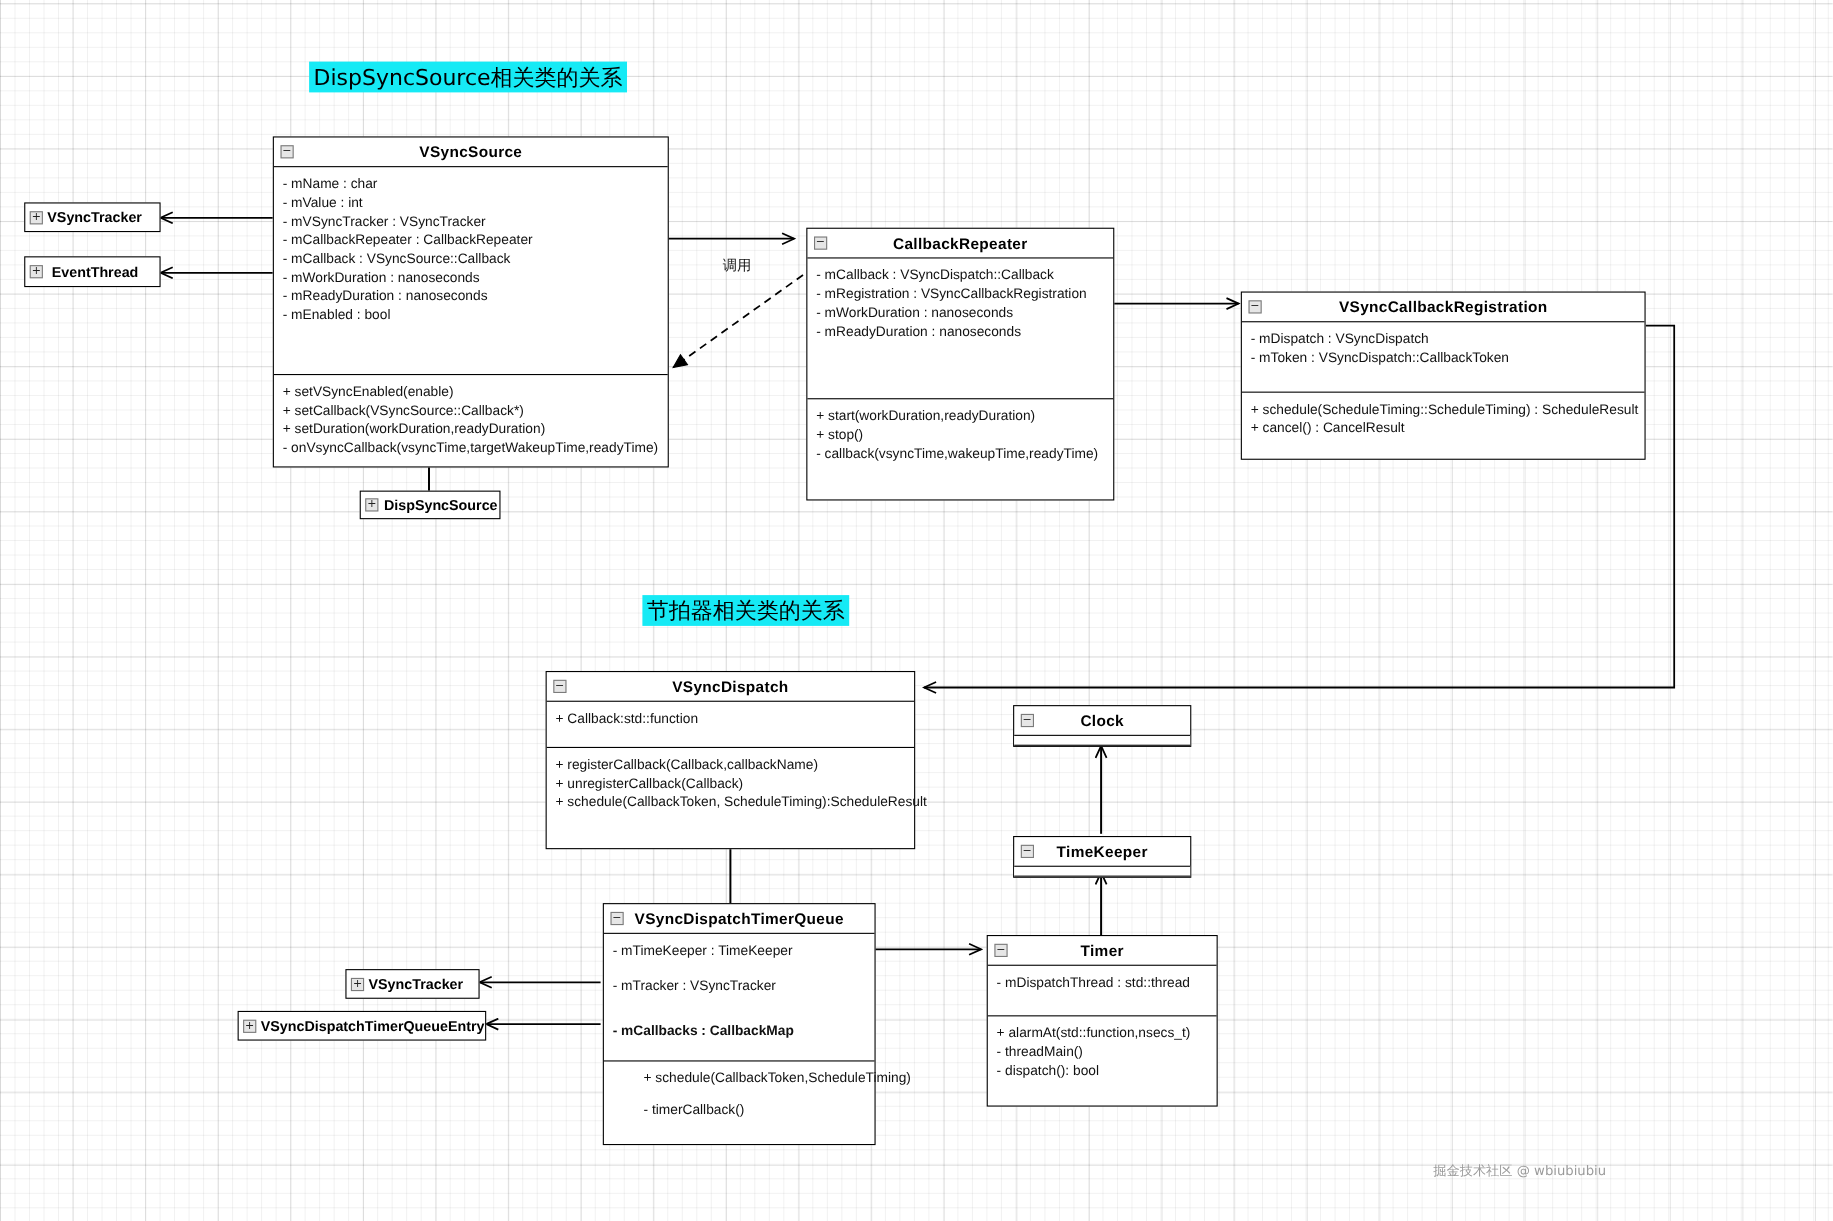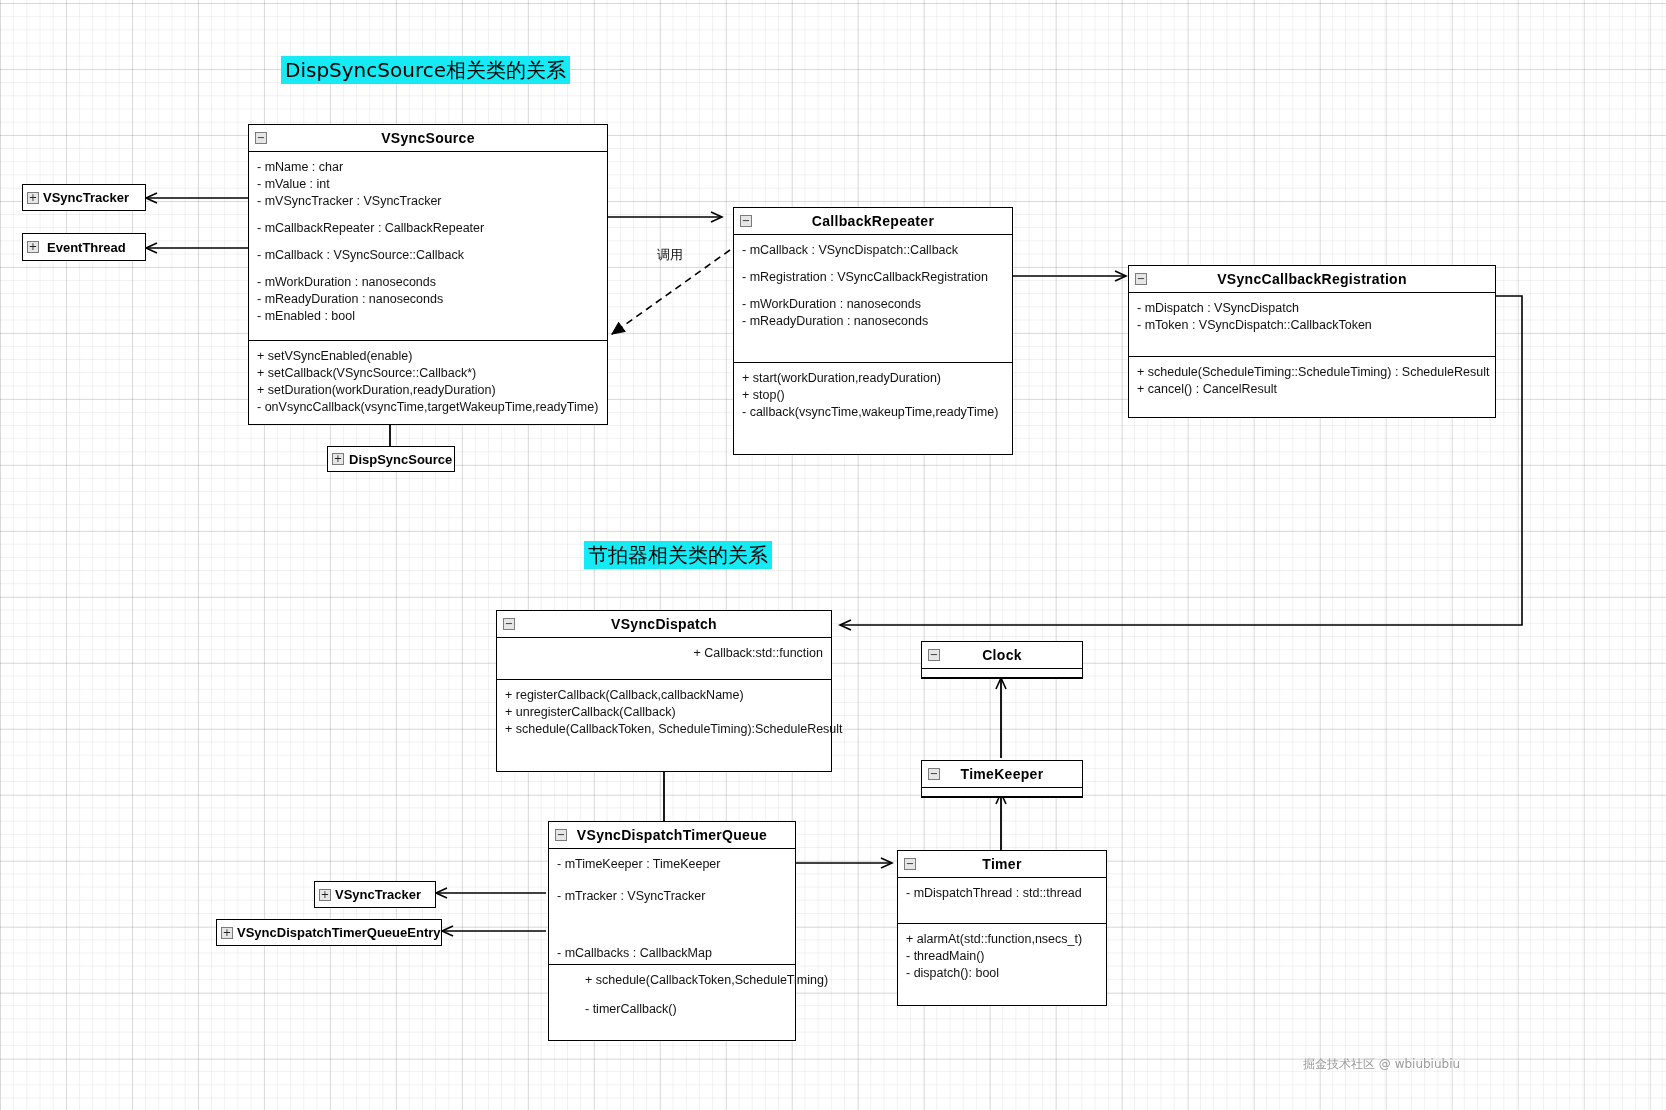--- a/index.html
+++ b/index.html
@@ -54,21 +54,21 @@
   .cls .hdr.thin{border-bottom:1.2px solid #000;}
   .cls .sec{
     padding:7px 8px 8px 8px;
     font-size:12.5px;
     line-height:17px;
     color:#111;
     border-bottom:1.4px solid #000;
   }
   .cls .sec:last-child{border-bottom:none;}
   .cls .sec .row{white-space:nowrap;}
-  .cls .sec .row.sp{margin-top:10px;}
+  .cls .sec .row.sp{margin-top:0;}
   .tog{
     position:absolute;
     left:6px; top:50%;
     transform:translateY(-50%);
     width:12px;height:12px;
     box-sizing:border-box;
     border:1px solid #7b7b7b;
     background:#e6e6e6;
     font-size:10px;
     line-height:10px;
@@ -199,21 +199,21 @@
 
     <g>
       <line x1="1001" y1="758" x2="1001" y2="678" stroke="#000" stroke-width="1.8" marker-end="url(#openArrowUp)"></line>
     </g>
   </svg>
 
   <div class="banner" style="left:281px; top:56px;">DispSyncSource相关类的关系</div>
 
   <div class="banner" style="left:584px; top:541px;">节拍器相关类的关系</div>
 
-  <div class="note" style="left:657px; top:246px;">调用</div>
+  <div class="note" style="left:657px; top:232px;">调用</div>
 
   <div class="small" style="left:22px; top:184px; width:124px; height:27px;">
     <span class="tog">+</span>
     <span>VSyncTracker</span>
   </div>
 
   <div class="small" style="left:22px; top:233px; width:124px; height:28px; padding-left:24px;">
     <span class="tog">+</span>
     <span>EventThread</span>
   </div>
@@ -287,21 +287,21 @@
       <div class="row">+ schedule(ScheduleTiming::ScheduleTiming) :  ScheduleResult</div>
       <div class="row">+ cancel() : CancelResult</div>
     </div>
   </div>
 
   <div class="cls" style="left:496px; top:610px; width:336px;">
     <div class="hdr">
       <span class="tog">−</span>
       <span>VSyncDispatch</span>
     </div>
-    <div class="sec" style="height:26px;text-align:right;">
+    <div class="sec" style="height:26px;">
       <div class="row">+ Callback:std::function</div>
     </div>
     <div class="sec" style="height:76px;">
       <div class="row">+ registerCallback(Callback,callbackName)</div>
       <div class="row">+ unregisterCallback(Callback)</div>
       <div class="row">+ schedule(CallbackToken, ScheduleTiming):ScheduleResult</div>
     </div>
   </div>
 
   <div class="cls" style="left:921px; top:641px; width:162px;">
@@ -321,21 +321,21 @@
   </div>
 
   <div class="cls" style="left:548px; top:821px; width:248px;">
     <div class="hdr">
       <span class="tog">−</span>
       <span>VSyncDispatchTimerQueue</span>
     </div>
     <div class="sec" style="height:100px;">
       <div class="row">- mTimeKeeper : TimeKeeper</div>
       <div class="row sp" style="margin-top:15px;">- mTracker : VSyncTracker</div>
-      <div class="row sp" style="margin-top:40px;">- mCallbacks : CallbackMap</div>
+      <div class="row sp" style="margin-top:24px;font-weight:bold;">- mCallbacks : CallbackMap</div>
     </div>
     <div class="sec" style="height:60px;margin-left:28px;">
       <div class="row">+ schedule(CallbackToken,ScheduleTiming)</div>
       <div class="row sp" style="margin-top:12px;">- timerCallback()</div>
     </div>
   </div>
 
   <div class="cls" style="left:897px; top:850px; width:210px;">
     <div class="hdr">
       <span class="tog">−</span>

